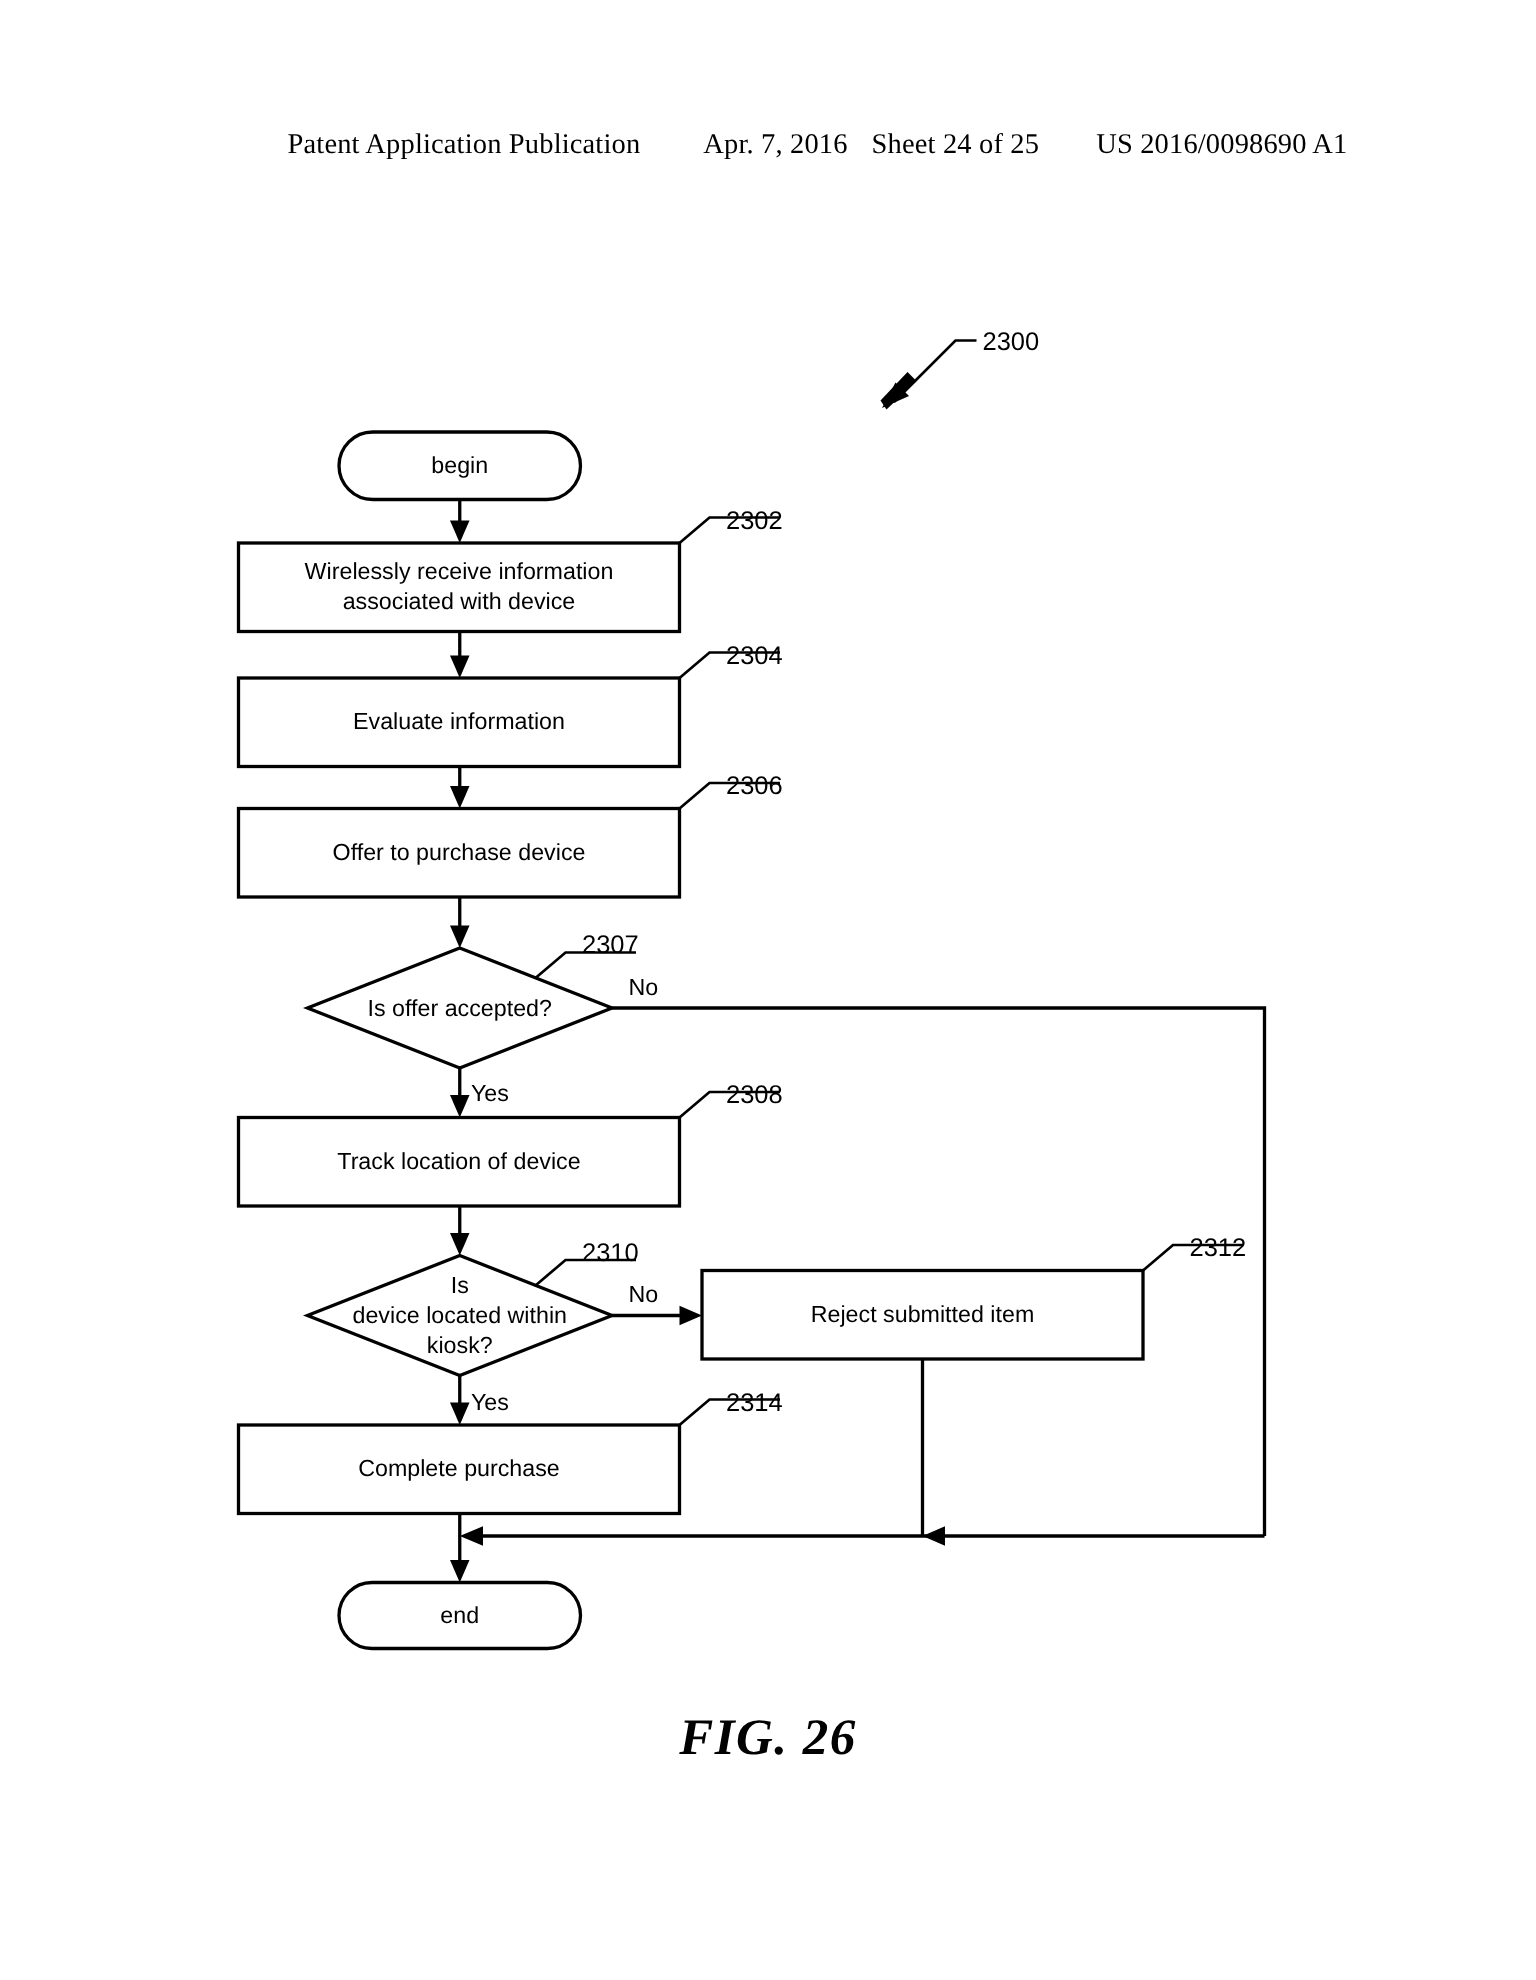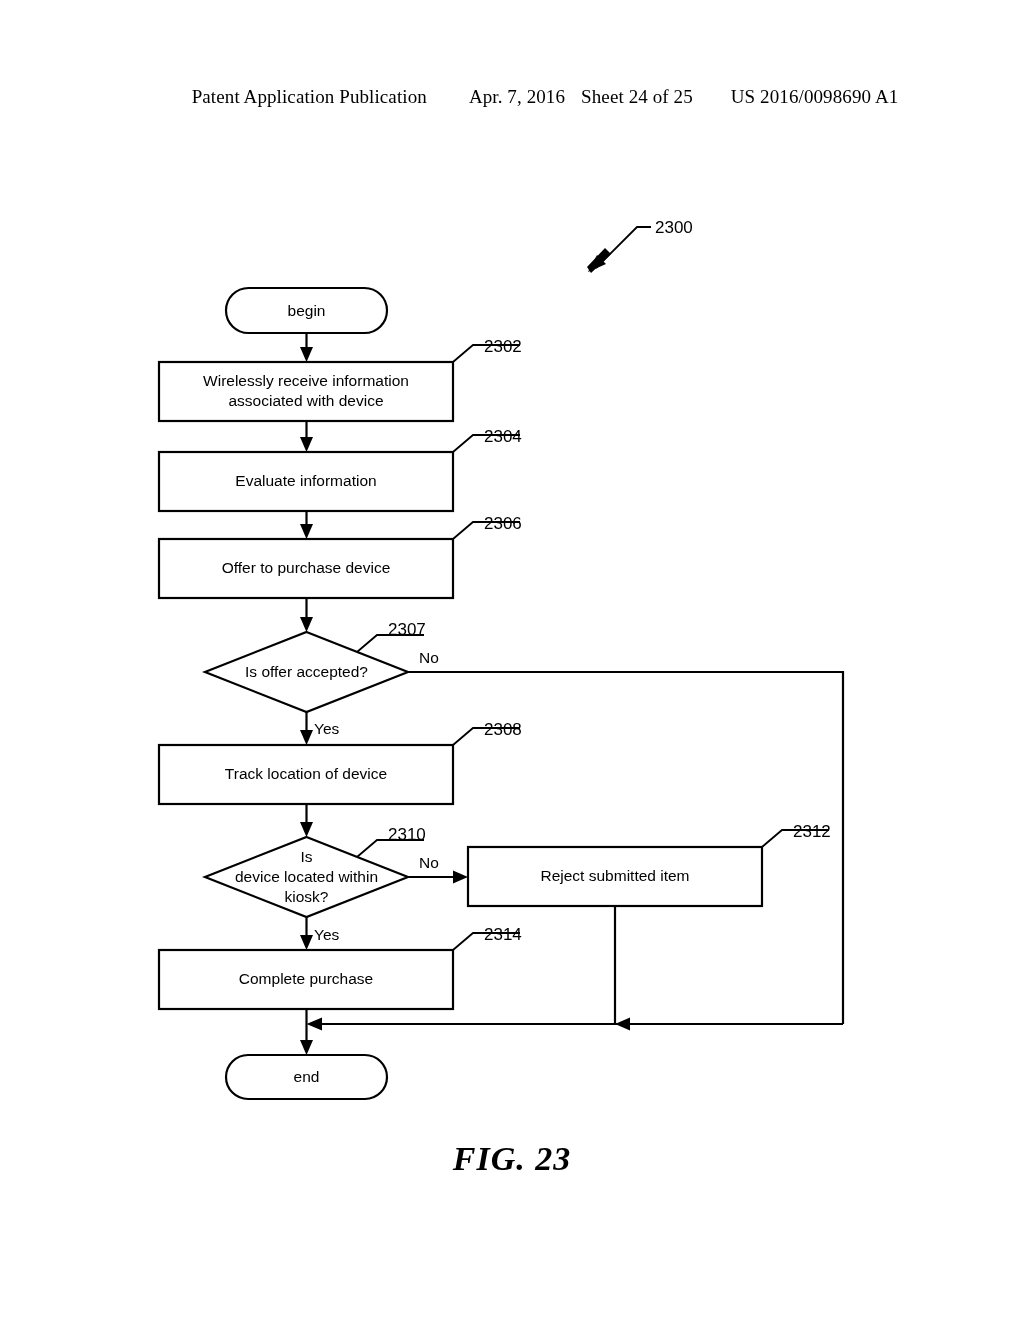--- a/index.html
+++ b/index.html
@@ -222,13 +222,13 @@
   <g>
     <line class="conn" x1="306.5" y1="1009" x2="306.5" y2="1045"></line>
     <polygon class="arrowhead" points="306.5,1055 300,1040 313,1040"></polygon>
   </g>
 
   <rect class="shape" x="226" y="1055" width="161" height="44" rx="22" ry="22"></rect>
   <text class="node-text" x="306.5" y="1078">end</text>
 
 </svg>
 
-<div id="figure-caption">FIG. 23</div>
+<div id="figure-caption">FIG. 26</div>
 
 </body></html>

